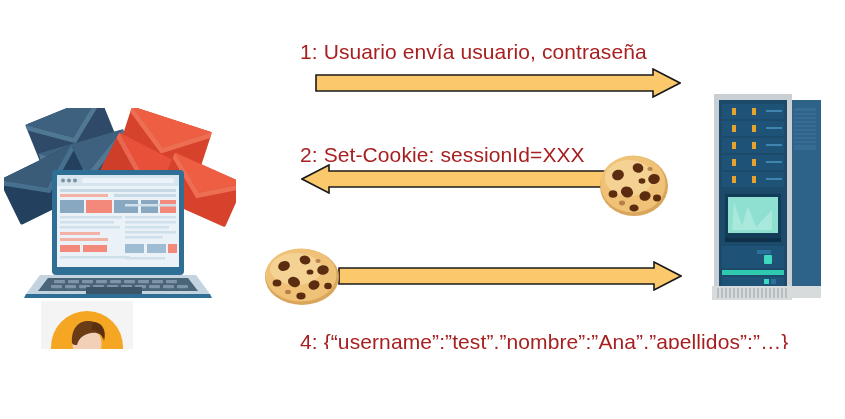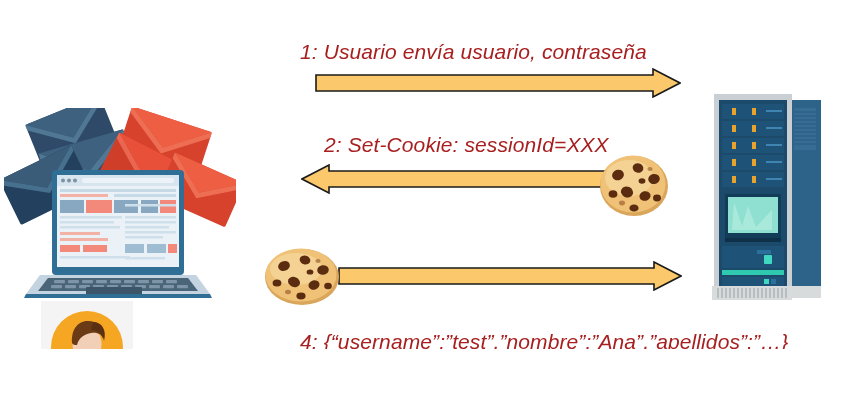--- a/index.html
+++ b/index.html
@@ -9,21 +9,20 @@
   }
   body {
     font-family: "Liberation Sans", sans-serif;
   }
   #canvas {
     position: relative;
     width: 845px;
     height: 349px;
     background: #ffffff;
     overflow: hidden;
-    font-style: italic;
   }
 
   
   .msg-label {
     position: absolute;
     color: #A81F1F;
     font-family: "Liberation Sans", sans-serif;
     font-size: 21px;
     line-height: 24px;
     white-space: nowrap;
@@ -277,21 +276,21 @@
     </svg>
   </div>
 
   <div class="msg-label" style="left:300px; top:40px;">1: Usuario envía usuario, contraseña</div>
   <div class="arrow-wrap" style="left:315px; top:68px;">
     <svg width="366" height="30" viewBox="0 0 366 30" xmlns="http://www.w3.org/2000/svg">
       <path d="M1 7 L338 7 L338 1 L365 15 L338 29 L338 23 L1 23 Z" fill="#FBC96B" stroke="#1A1A1A" stroke-width="1.6" stroke-linejoin="miter"></path>
     </svg>
   </div>
 
-  <div class="msg-label" style="left:300px; top:133px;margin-left:24px;">2: Set-Cookie: sessionId=XXX</div>
+  <div class="msg-label" style="left:300px; top:143px;">2: Set-Cookie: sessionId=XXX</div>
   <div class="arrow-wrap" style="left:301px; top:164px;">
     <svg width="330" height="30" viewBox="0 0 330 30" xmlns="http://www.w3.org/2000/svg">
       <path d="M329 7 L28 7 L28 1 L1 15 L28 29 L28 23 L329 23 Z" fill="#FBC96B" stroke="#1A1A1A" stroke-width="1.6" stroke-linejoin="miter"></path>
     </svg>
   </div>
   <div class="cookie" style="left:598px; top:151px;">
     <svg width="72" height="68" viewBox="0 0 72 68" xmlns="http://www.w3.org/2000/svg">
       <ellipse cx="36" cy="35" rx="34" ry="30" fill="#D9A65B"></ellipse>
       <ellipse cx="35" cy="33" rx="32.5" ry="28.5" fill="#EFC277"></ellipse>
       <ellipse cx="31" cy="27" rx="24" ry="18" fill="#F6D79C" opacity="0.75"></ellipse>

